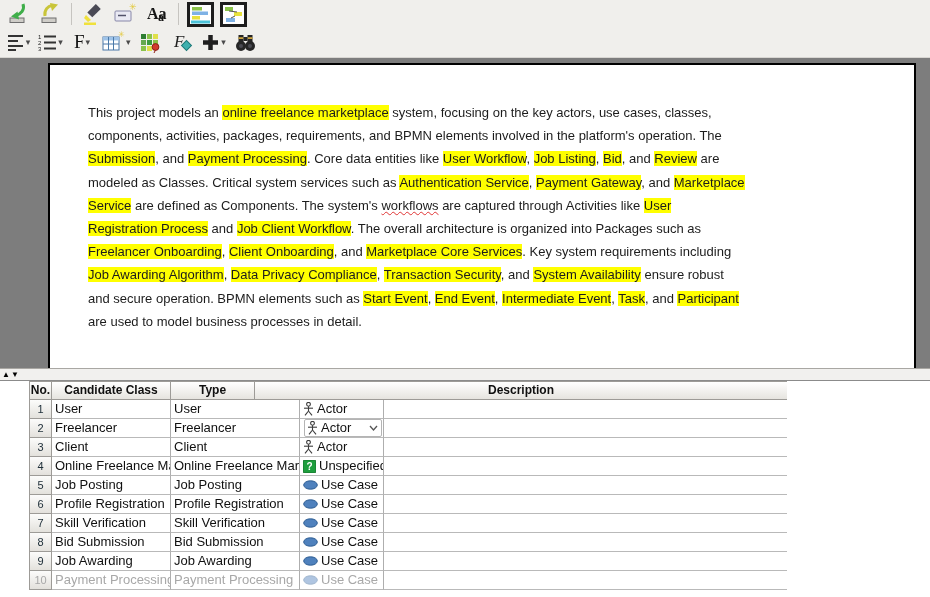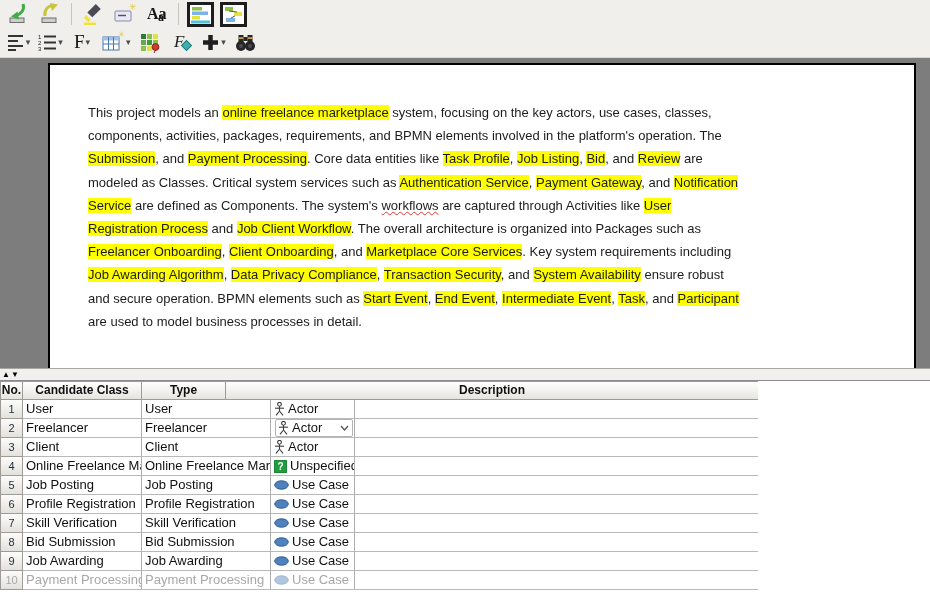--- a/index.html
+++ b/index.html
@@ -48,21 +48,21 @@
     background:#f1f0ee;border-top:1px solid #a9a7a3;border-bottom:1px solid #8b8b8b;
     box-sizing:border-box;
   }
   .split-arrows{
     position:absolute;left:2px;top:0px;font-size:8px;color:#000;
     letter-spacing:1px;line-height:11px;cursor:pointer;
   }
   
   .ta-table{
     position:absolute;top:381px;left:0;width:758px;bottom:0;
-    background:#fff;font-size:13px;color:#101010;
+    background:#fff;font-size:13px;color:#101010;padding-left:29px;
   }
   .thead{display:flex;height:19px;}
   .hcell{
     box-sizing:border-box;height:19px;line-height:17px;text-align:center;
     font-weight:bold;font-size:12px;
     background:linear-gradient(#ffffff,#e6e4df);
     border:1px solid #9d9b97;border-left:none;
     overflow:hidden;white-space:nowrap;
   }
   .hcell:first-child{border-left:1px solid #9d9b97;}
@@ -230,22 +230,22 @@
       </svg>
     </span>
   </div>
 </div>
 
 <div class="doc-area">
   <div class="doc-page">
     <div class="doc-text">
         <div class="tline"><span>This project models an </span><span class="hl">online freelance marketplace</span><span> system, focusing on the key actors, use cases, classes,</span></div>
         <div class="tline"><span>components, activities, packages, requirements, and BPMN elements involved in the platform's operation. The</span></div>
-        <div class="tline"><span class="hl">Submission</span><span>, and </span><span class="hl">Payment Processing</span><span>. Core data entities like </span><span class="hl">Task Profile</span><span>, </span><span class="hl">Job Listing</span><span>, </span><span class="hl">Bid</span><span>, and </span><span class="hl">Review</span><span> are</span></div>
-        <div class="tline"><span>modeled as Classes. Critical system services such as </span><span class="hl">Authentication Service</span><span>, </span><span class="hl">Payment Gateway</span><span>, and </span><span class="hl">Notification</span></div>
+        <div class="tline"><span class="hl">Submission</span><span>, and </span><span class="hl">Payment Processing</span><span>. Core data entities like </span><span class="hl">User Workflow</span><span>, </span><span class="hl">Job Listing</span><span>, </span><span class="hl">Bid</span><span>, and </span><span class="hl">Review</span><span> are</span></div>
+        <div class="tline"><span>modeled as Classes. Critical system services such as </span><span class="hl">Authentication Service</span><span>, </span><span class="hl">Payment Gateway</span><span>, and </span><span class="hl">Marketplace</span></div>
         <div class="tline"><span class="hl">Service</span><span> are defined as Components. The system's </span><span class="spell">workflows</span><span> are captured through Activities like </span><span class="hl">User</span></div>
         <div class="tline"><span class="hl">Registration Process</span><span> and </span><span class="hl">Job Client Workflow</span><span>. The overall architecture is organized into Packages such as</span></div>
         <div class="tline"><span class="hl">Freelancer Onboarding</span><span>, </span><span class="hl">Client Onboarding</span><span>, and </span><span class="hl">Marketplace Core Services</span><span>. Key system requirements including</span></div>
         <div class="tline"><span class="hl">Job Awarding Algorithm</span><span>, </span><span class="hl">Data Privacy Compliance</span><span>, </span><span class="hl">Transaction Security</span><span>, and </span><span class="hl">System Availability</span><span> ensure robust</span></div>
         <div class="tline"><span>and secure operation. BPMN elements such as </span><span class="hl">Start Event</span><span>, </span><span class="hl">End Event</span><span>, </span><span class="hl">Intermediate Event</span><span>, </span><span class="hl">Task</span><span>, and </span><span class="hl">Participant</span></div>
         <div class="tline"><span>are used to model business processes in detail.</span></div>
       </div>
   </div>
 </div>
 

